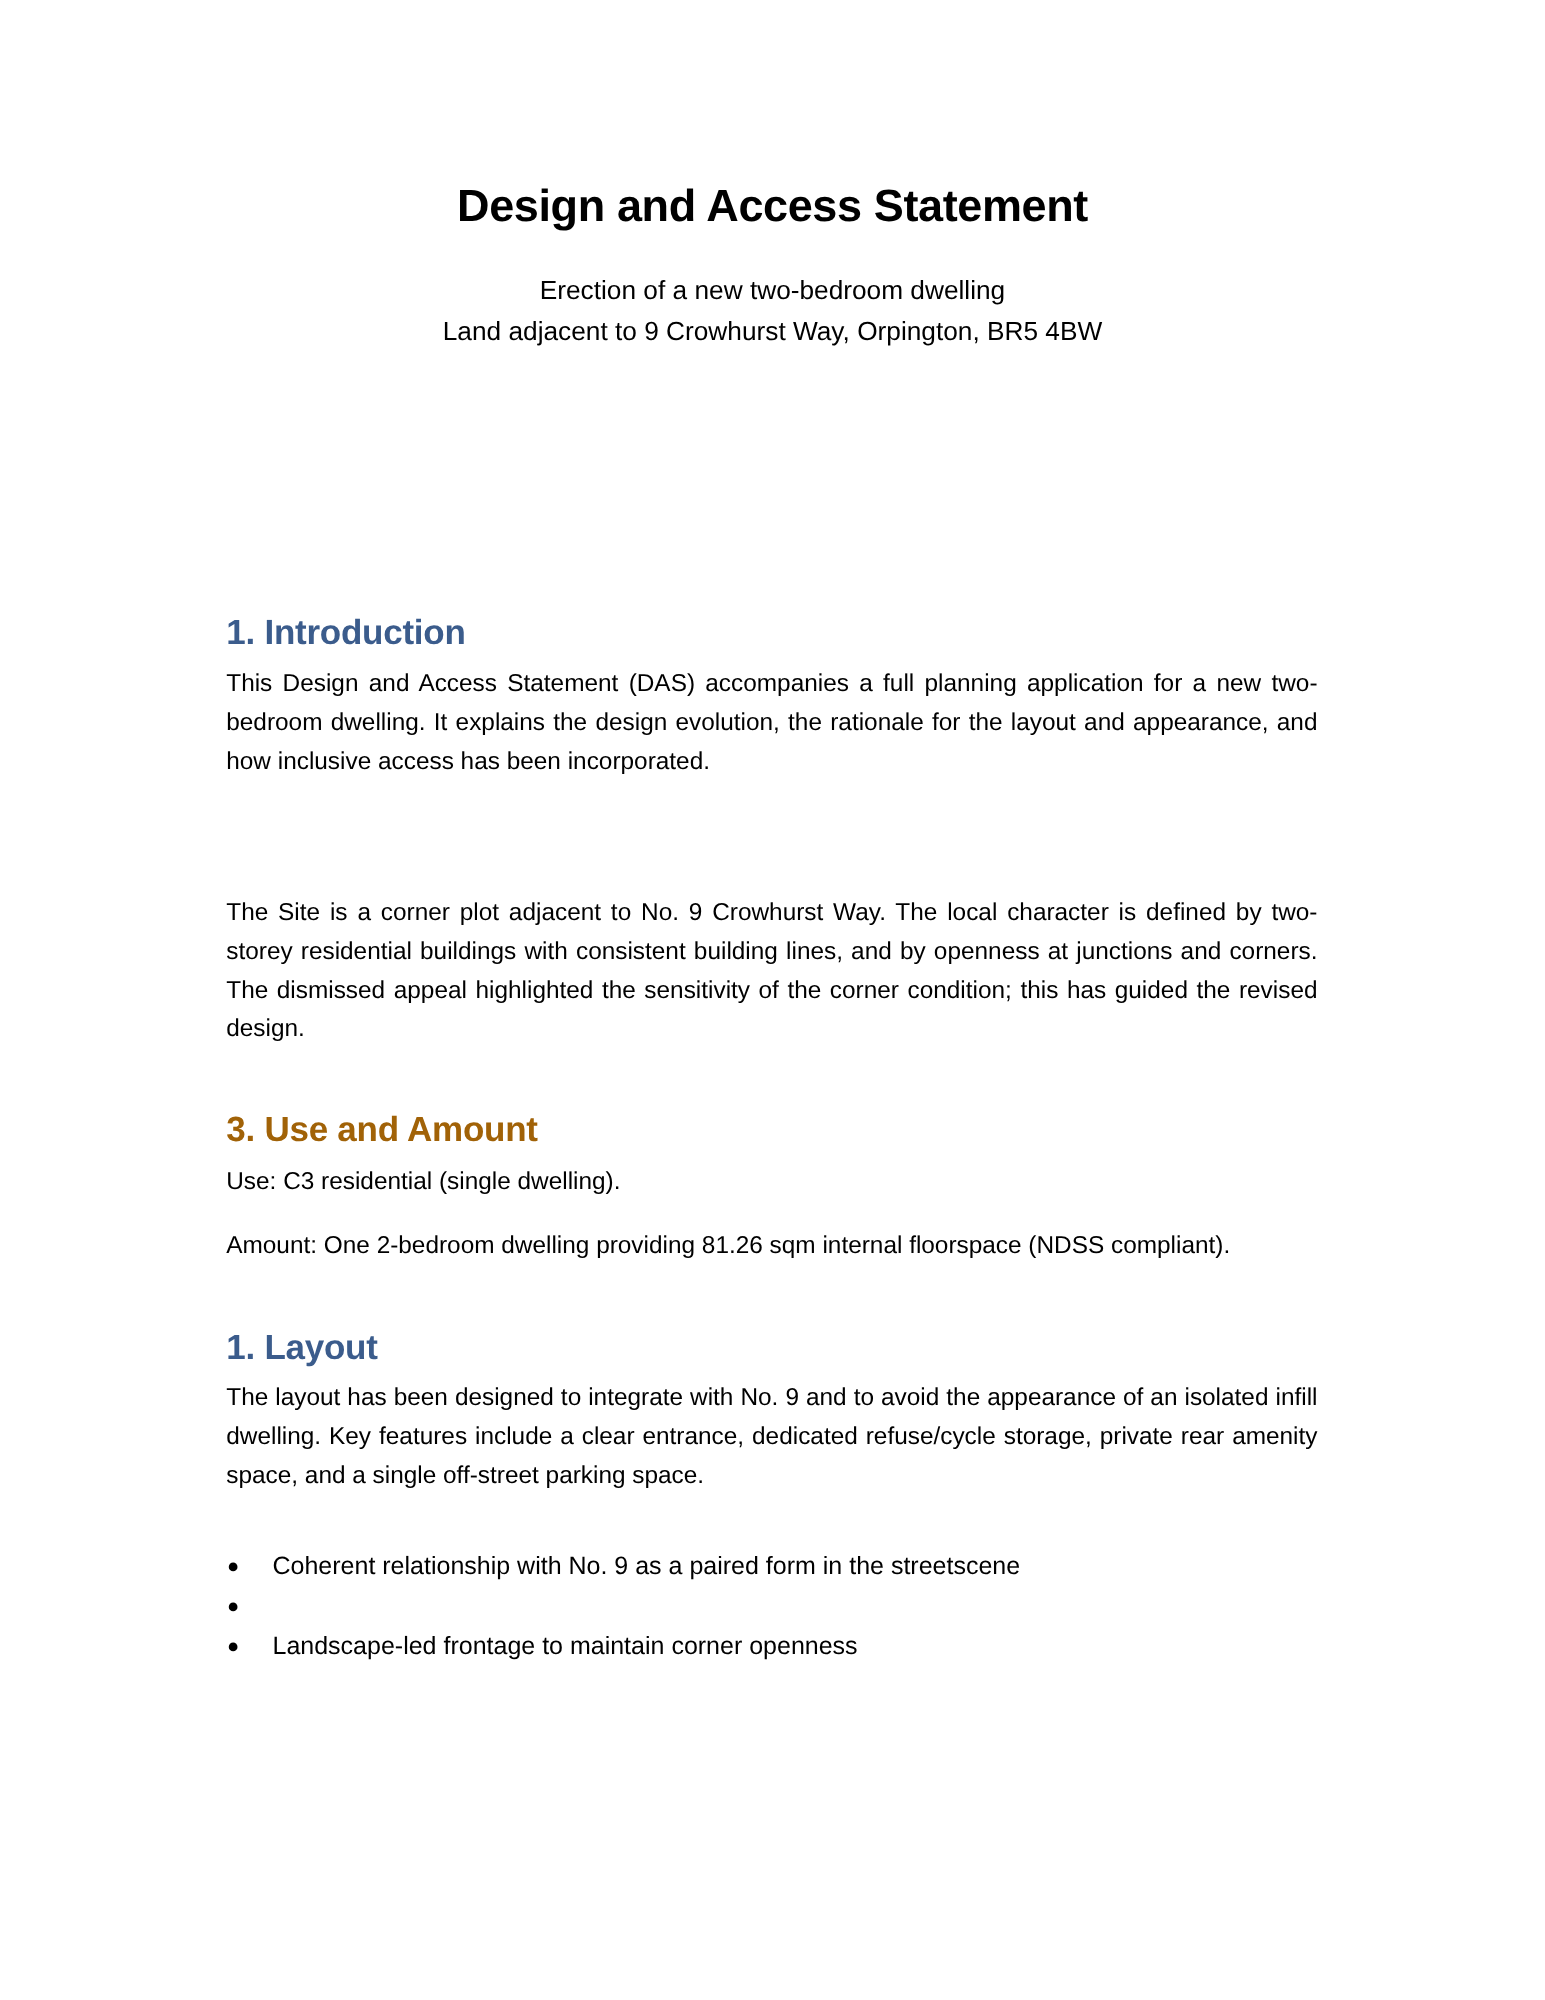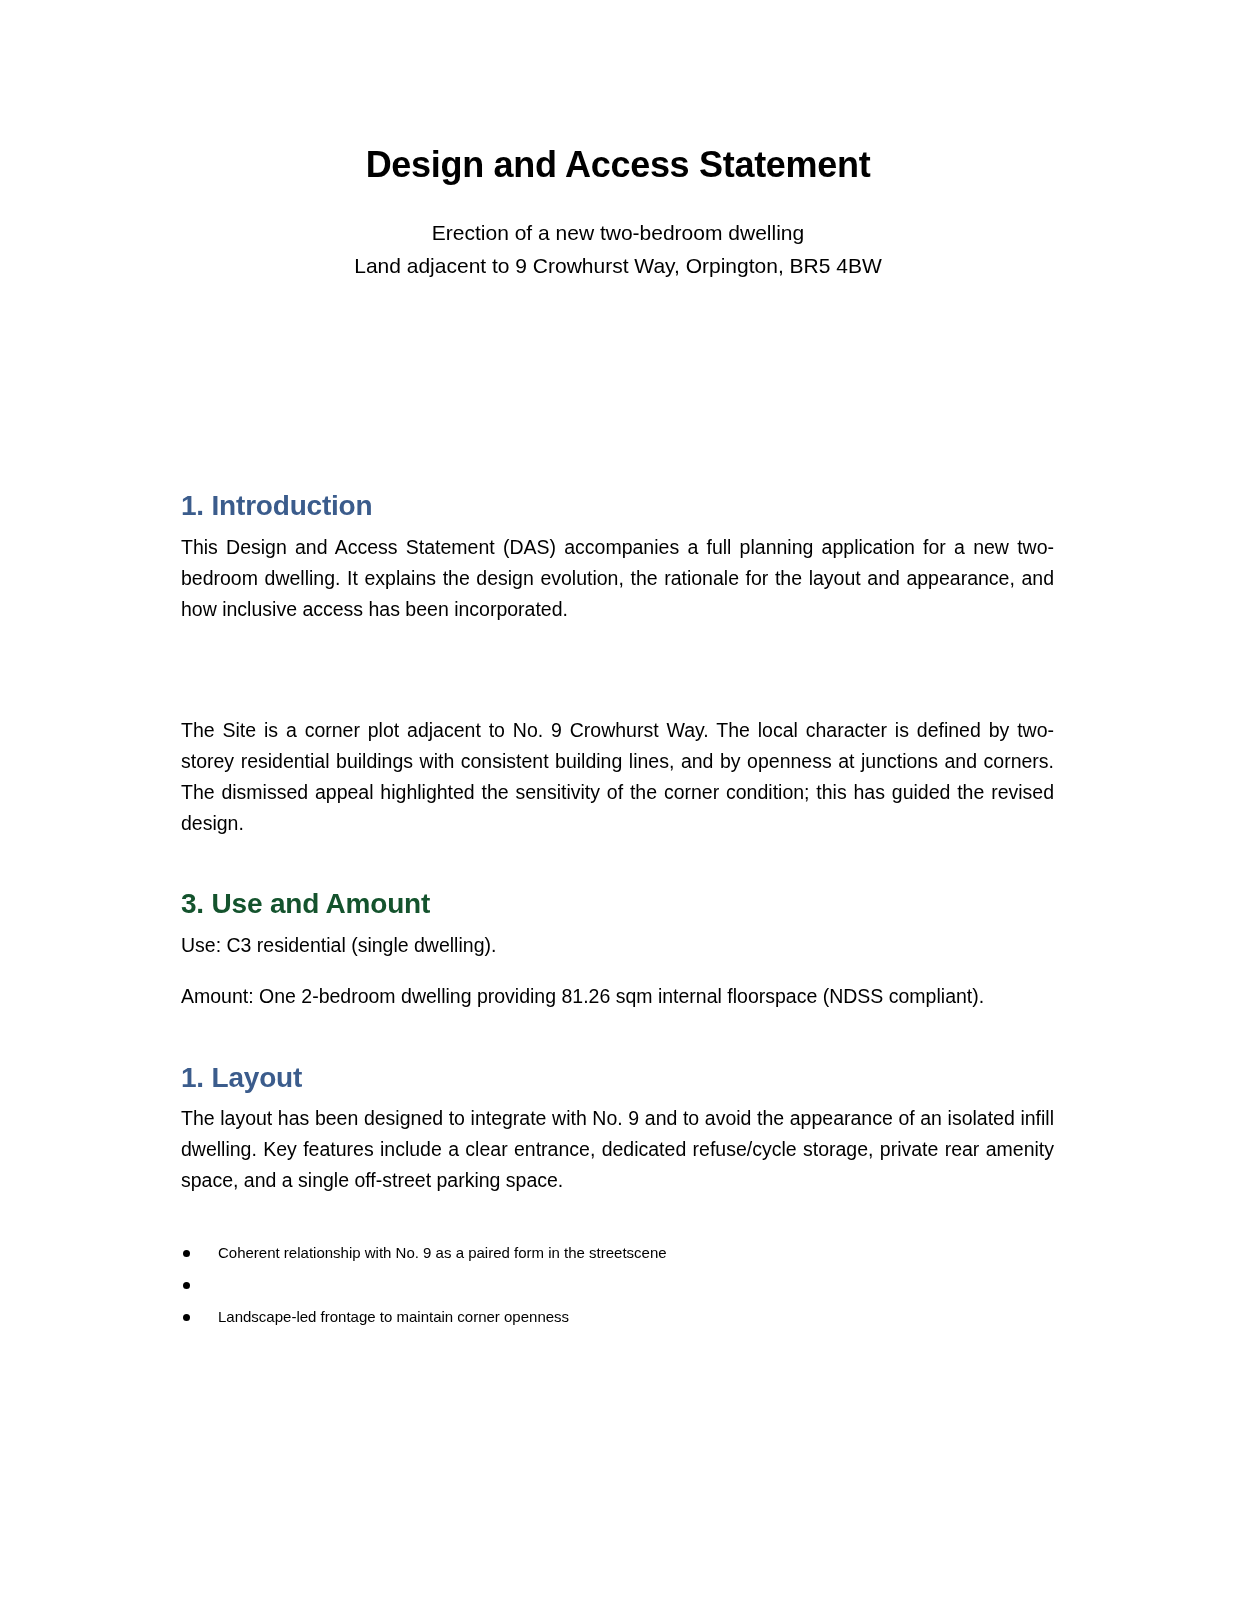--- a/index.html
+++ b/index.html
@@ -14,40 +14,40 @@
     table.meta { position: absolute; left: 170px; top: 362px; width: 872px;
                  border-collapse: collapse; font-size: 19.5px; }
     table.meta td { border: 1.3px solid #000; padding: 0 10px; height: 27px; line-height: 27px;
                     width: 50%; vertical-align: middle; }
     .heading { position: absolute; left: 181px; font-size: 28px; font-weight: bold;
                color: #3b5c8c; letter-spacing: -0.2px; }
     .para { position: absolute; left: 181px; width: 873px; font-size: 19.5px;
             line-height: 31px; text-align: justify; }
     .para.left { text-align: left; }
     ul.bullets { position: absolute; left: 181px; top: 1237px; margin: 0; padding: 0;
-                 list-style: none; font-size: 15px; }
+                 list-style: none; font-size: 20px; }
     ul.bullets li { position: relative; padding-left: 37px; height: 32px; line-height: 32px; }
     ul.bullets li .dot { position: absolute; left: 2px; top: 13px; width: 7px; height: 7px;
                          border-radius: 50%; background: #000; }
   </style>
 </head>
 <body>
 
 <div class="page">
   <div class="title">Design and Access Statement</div>
   <div class="subtitle sub1">Erection of a new two-bedroom dwelling</div>
   <div class="subtitle sub2">Land adjacent to 9 Crowhurst Way, Orpington, BR5 4BW</div>
 
 
   <div class="heading" style="top: 490px; color: rgb(59, 92, 140);">1. Introduction</div>
   <div class="para" style="top:532px">This Design and Access Statement (DAS) accompanies a full planning application for a new two-bedroom dwelling. It explains the design evolution, the rationale for the layout and appearance, and how inclusive access has been incorporated.</div>
 
   <div class="para" style="top:715px">The Site is a corner plot adjacent to No. 9 Crowhurst Way. The local character is defined by two-storey residential buildings with consistent building lines, and by openness at junctions and corners. The dismissed appeal highlighted the sensitivity of the corner condition; this has guided the revised design.</div>
 
-  <div class="heading" style="top: 888px; color: #14532d;">3. Use and Amount</div>
+  <div class="heading" style="top: 888px; color: #a16207;">3. Use and Amount</div>
   <div class="para left" style="top:930px">Use: C3 residential (single dwelling).</div>
   <div class="para left" style="top:981px">Amount: One 2-bedroom dwelling providing 81.26 sqm internal floorspace (NDSS compliant).</div>
 
   <div class="heading" style="top: 1062px; color: rgb(59, 92, 140);">1. Layout</div>
   <div class="para" style="top:1103px">The layout has been designed to integrate with No. 9 and to avoid the appearance of an isolated infill dwelling. Key features include a clear entrance, dedicated refuse/cycle storage, private rear amenity space, and a single off-street parking space.</div>
 
   <ul class="bullets">
     <li>
       <span class="dot"></span>
       <span>Coherent relationship with No. 9 as a paired form in the streetscene</span>

